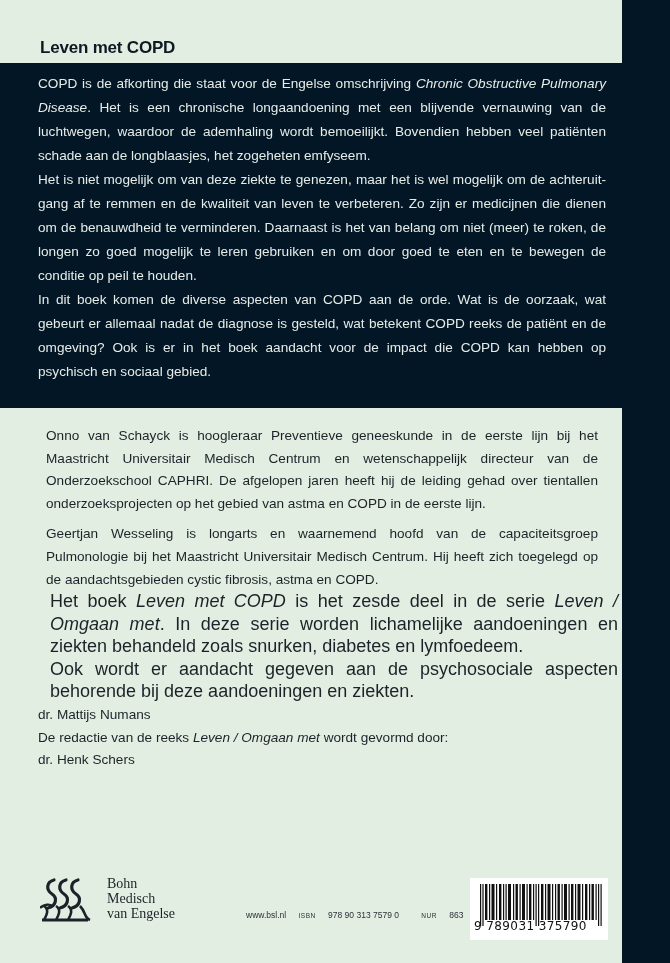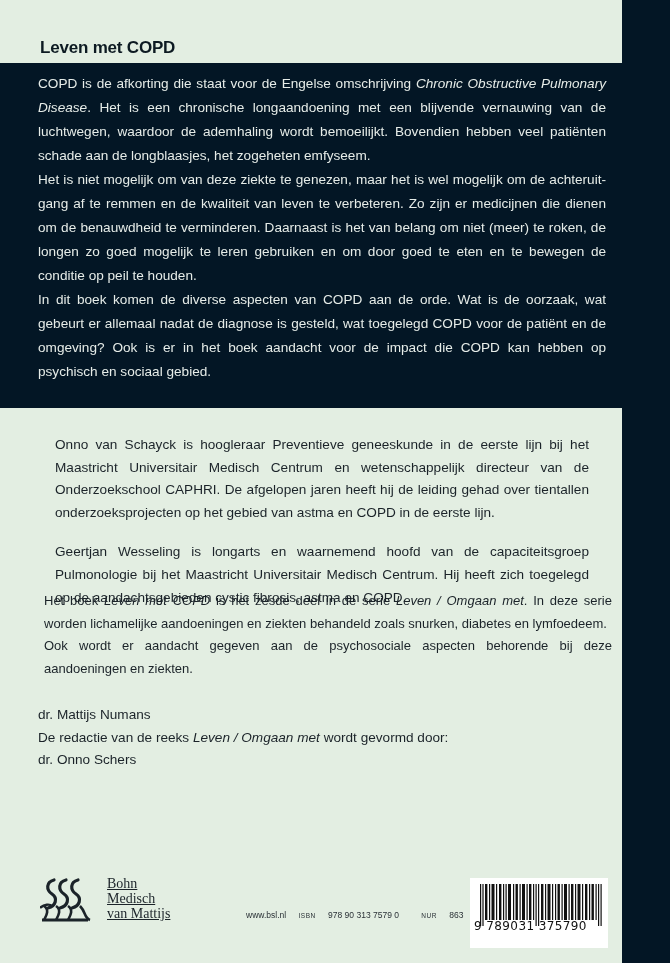--- a/index.html
+++ b/index.html
@@ -33,46 +33,45 @@
   .blurb p { margin: 0; }
   .panel-bottom {
     position: absolute; left: 0; top: 408px; width: 622px; height: 555px;
     background: #e3eee2;
   }
   .bio {
     position: absolute; left: 38px; top: 417px; width: 568px;
     color: #1b2329; font-size: 13.6px; line-height: 22.6px;
     text-align: justify;
   }
-  .bio p { margin: 17px; }
-  .series { position: absolute; left: 44px; top: 590px; width: 568px;
-    color: #1b2329; font-size: 13px; line-height: 22.6px; text-align: justify; }
+  .bio p { margin: 8px; }
+  .series { position: absolute; left: 50px; top: 590px; width: 568px;
+    color: #1b2329; font-size: 18px; line-height: 22.6px; text-align: justify; }
   .series p { margin: 0; }
   .editors { position: absolute; left: 38px; top: 704px; width: 568px;
     color: #1b2329; font-size: 13.6px; line-height: 22.6px; }
   .editors div { margin: 0; }
   em { font-style: italic; }
   .publisher-logo {
     position: absolute; left: 40px; top: 876px; width: 54px; height: 48px;
   }
   .publisher-name {
     position: absolute; left: 107px; top: 876px;
     font-family: "Liberation Serif", serif; font-size: 14px; line-height: 15px;
     color: #1b2329;
-    text-decoration: underline;
   }
   .publisher-name div { margin: 0; }
   .imprint {
     position: absolute; left: 246px; top: 910px;
     font-size: 8.5px; color: #2a3136; white-space: nowrap;
   }
   .imprint span { margin-right: 10px; }
   .imprint .sc { font-size: 6.5px; letter-spacing: 0.5px; }
   .barcode-box {
-    position: absolute; left: 470px; top: 878px; width: 138px; height: 70px;
+    position: absolute; left: 470px; top: 878px; width: 138px; height: 62px;
     background: #ffffff;
   }
   .barcode-bars {
     position: absolute; left: 10px; top: 6px; width: 122px; height: 42px;
   }
   .barcode-digits {
     position: absolute; left: 4px; top: 41px; width: 132px;
     font-family: "DejaVu Sans", sans-serif; font-size: 12px; color: #111;
     letter-spacing: 0.4px; white-space: nowrap;
   }
@@ -82,55 +81,55 @@
 
 <div class="panel-top">
   <h1 class="book-title">Leven met COPD</h1>
 </div>
 <div class="right-strip"></div>
 <div class="dark-band"></div>
 
 <div class="blurb">
   <p><span>COPD is de afkorting die staat voor de Engelse omschrijving </span><em>Chronic Obstructive Pulmonary Disease</em><span>. Het is een chronische longaandoening met een blijvende vernauwing van de luchtwegen, waardoor de ademhaling wordt bemoeilijkt. Bovendien hebben veel patiënten schade aan de longblaasjes, het zogeheten emfyseem.</span></p>
   <p>Het is niet mogelijk om van deze ziekte te genezen, maar het is wel mogelijk om de achteruit-gang af te remmen en de kwaliteit van leven te verbeteren. Zo zijn er medicijnen die dienen om de benauwdheid te verminderen. Daarnaast is het van belang om niet (meer) te roken, de longen zo goed mogelijk te leren gebruiken en om door goed te eten en te bewegen de conditie op peil te houden.</p>
-  <p>In dit boek komen de diverse aspecten van COPD aan de orde. Wat is de oorzaak, wat gebeurt er allemaal nadat de diagnose is gesteld, wat toegelegd COPD voor de patiënt en de omgeving? Ook is er in het boek aandacht voor de impact die COPD kan hebben op psychisch en sociaal gebied.</p>
+  <p>In dit boek komen de diverse aspecten van COPD aan de orde. Wat is de oorzaak, wat gebeurt er allemaal nadat de diagnose is gesteld, wat betekent COPD reeks de patiënt en de omgeving? Ook is er in het boek aandacht voor de impact die COPD kan hebben op psychisch en sociaal gebied.</p>
 </div>
 
 <div class="panel-bottom"></div>
 
 <div class="bio">
   <p>Onno van Schayck is hoogleraar Preventieve geneeskunde in de eerste lijn bij het Maastricht Universitair Medisch Centrum en wetenschappelijk directeur van de Onderzoekschool CAPHRI. De afgelopen jaren heeft hij de leiding gehad over tientallen onderzoeksprojecten op het gebied van astma en COPD in de eerste lijn.</p>
   <p>Geertjan Wesseling is longarts en waarnemend hoofd van de capaciteitsgroep Pulmonologie bij het Maastricht Universitair Medisch Centrum. Hij heeft zich toegelegd op de aandachtsgebieden cystic fibrosis, astma en COPD.</p>
 </div>
 
 <div class="series">
   <p><span>Het boek </span><em>Leven met COPD</em><span> is het zesde deel in de serie </span><em>Leven / Omgaan met</em><span>. In deze serie worden lichamelijke aandoeningen en ziekten behandeld zoals snurken, diabetes en lymfoedeem.</span></p>
   <p>Ook wordt er aandacht gegeven aan de psychosociale aspecten behorende bij deze aandoeningen en ziekten.</p>
 </div>
 
 <div class="editors">
   <div>dr. Mattijs Numans</div>
   <div><span>De redactie van de reeks </span><em>Leven / Omgaan met</em><span> wordt gevormd door:</span></div>
-  <div>dr. Onno Schers</div>
+  <div>dr. Henk Schers</div>
 </div>
 
 <svg class="publisher-logo" viewBox="0 0 54 48">
   <g fill="none" stroke="#1b2329" stroke-width="3.2" stroke-linecap="round">
     <path d="M14 4 C6 6 6 14 12 18 C18 22 16 30 8 32"></path>
     <path d="M26 4 C18 6 18 14 24 18 C30 22 28 30 20 32"></path>
     <path d="M38 4 C30 6 30 14 36 18 C42 22 40 30 32 32"></path>
   </g>
   <path d="M2 44 L48 44" stroke="#1b2329" stroke-width="3"></path>
   <path d="M4 30 C10 34 6 40 4 44 M16 30 C22 34 18 40 16 44 M28 30 C34 34 30 40 28 44 M40 30 C46 36 44 42 50 44" fill="none" stroke="#1b2329" stroke-width="2.6"></path>
   <path d="M0 32 C4 28 10 28 12 30" fill="none" stroke="#1b2329" stroke-width="2.4"></path>
 </svg>
 <div class="publisher-name">
   <div>Bohn</div>
   <div>Medisch</div>
-  <div>van Mattijs</div>
+  <div>van Engelse</div>
 </div>
 
 <div class="imprint">
   <span>www.bsl.nl</span>
   <span><span class="sc">ISBN</span> <span>978 90 313 7579 0</span></span>
   <span><span class="sc">NUR</span> <span>863</span></span>
 </div>
 
 <div class="barcode-box">
   <svg class="barcode-bars" viewBox="0 0 122 42" preserveAspectRatio="none">

